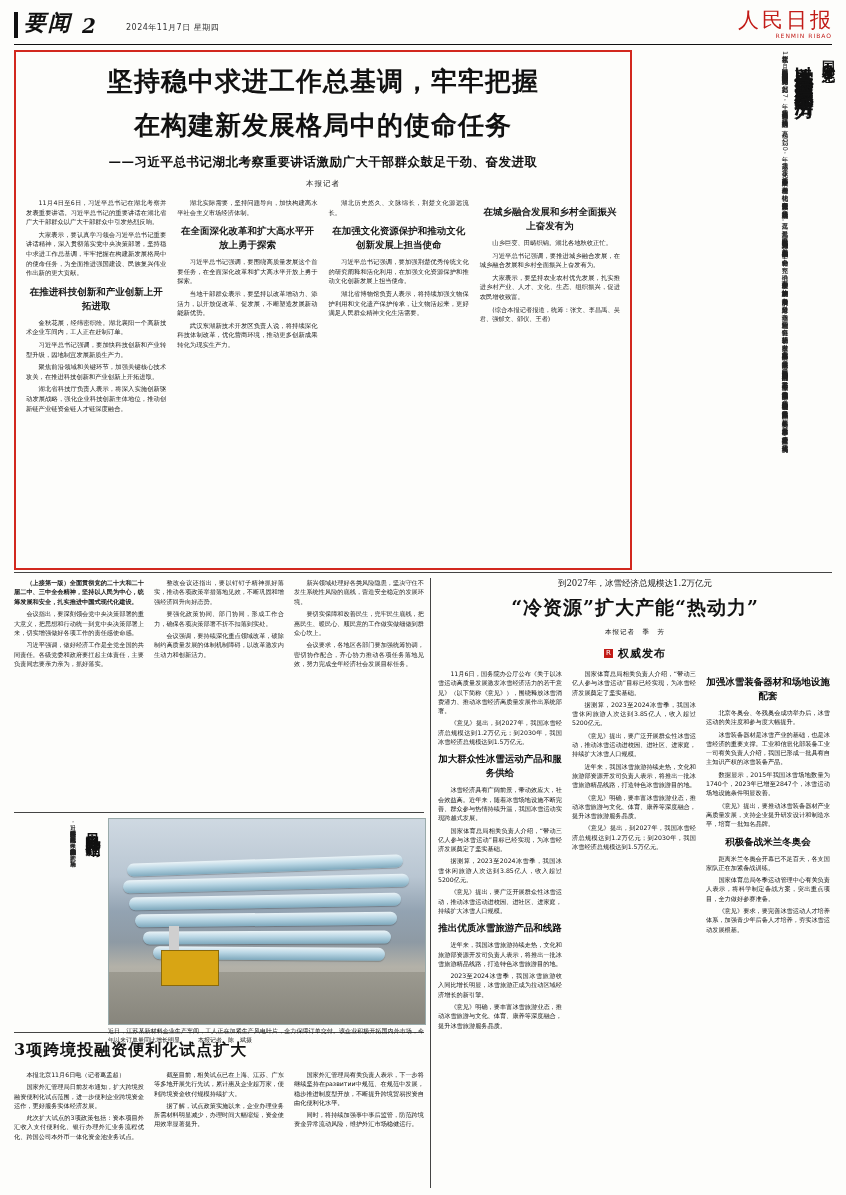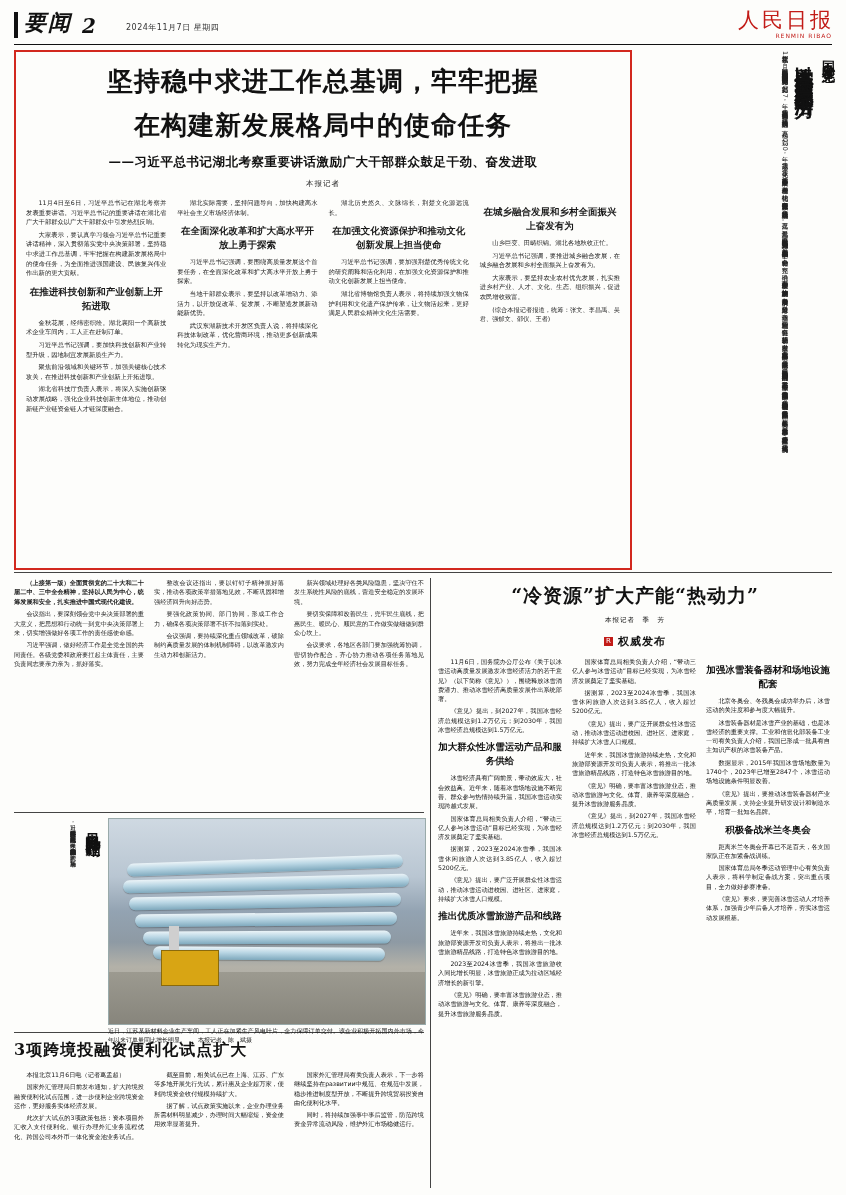--- a/index.html
+++ b/index.html
@@ -270,20 +270,21 @@
       <p>截至目前，相关试点已在上海、江苏、广东等多地开展先行先试，累计惠及企业超万家，便利跨境资金收付规模持续扩大。</p>
       <p>据了解，试点政策实施以来，企业办理业务所需材料明显减少，办理时间大幅缩短，资金使用效率显著提升。</p>
     </div>
     <div class="bl-col">
       <p>国家外汇管理局有关负责人表示，下一步将继续坚持在развитии中规范、在规范中发展，稳步推进制度型开放，不断提升跨境贸易投资自由化便利化水平。</p>
       <p>同时，将持续加强事中事后监管，防范跨境资金异常流动风险，维护外汇市场稳健运行。</p>
     </div>
   </div>
 
   <div class="rsec">
+    <div class="rhead-1">到2027年，冰雪经济总规模达1.2万亿元</div>
     <div class="rhead-2">“冷资源”扩大产能“热动力”</div>
     <div class="rbyline">本报记者　季　芳</div>
 
     <div class="badge">
       <div class="badge-sq">R</div>
       <div class="badge-tx">权威发布</div>
     </div>
 
     <div class="rcols">
       <div class="rcol">

